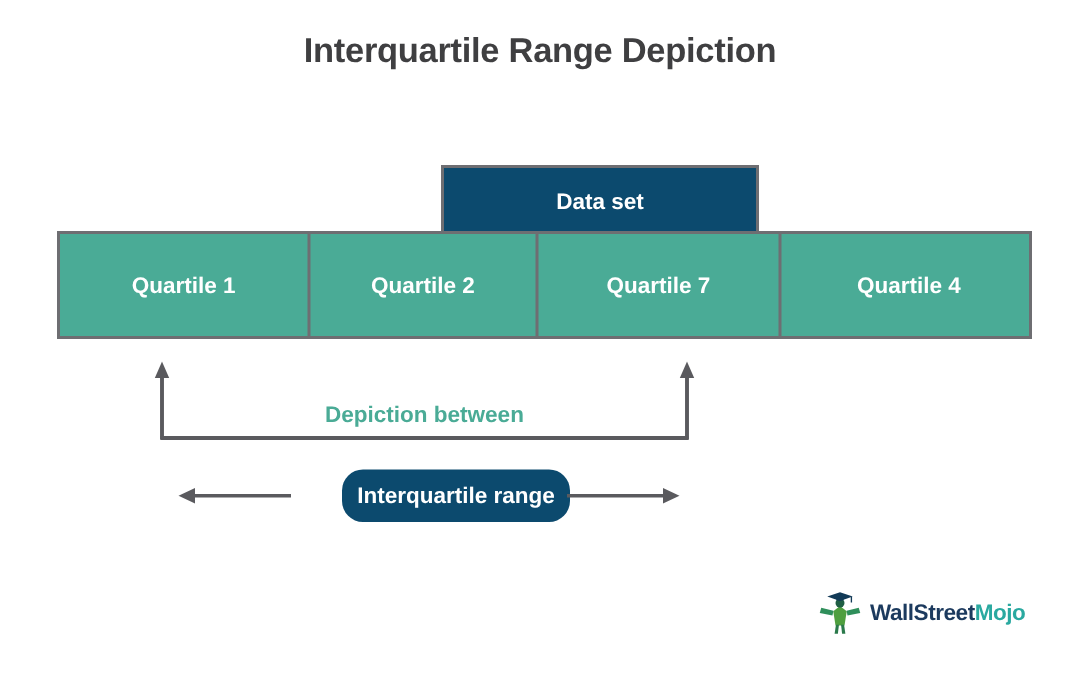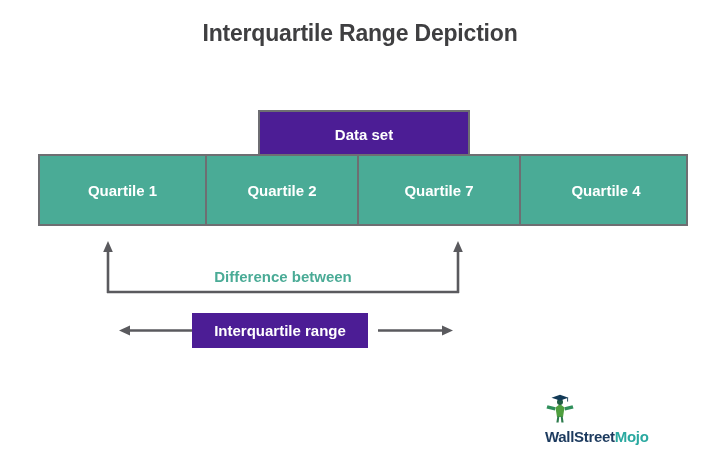--- a/index.html
+++ b/index.html
@@ -27,27 +27,28 @@
     text-align: center;
     font-size: 23px;
     font-weight: bold;
     color: #3f3f41;
     letter-spacing: -0.2px;
   }
 
   
   .teal-box {
     position: absolute;
-    background: #4c1d95;
+    background: #0c4a6e;
     box-sizing: border-box;
     display: flex;
     align-items: center;
     justify-content: center;
     color: #ffffff;
     font-weight: bold;
+    margin-left: 36px;
   }
 
   
   .dataset-box {
     left: 258px;
     top: 110px;
     width: 212px;
     height: 46px;
     border: 2px solid #6e6e72;
     border-bottom: none;
@@ -101,23 +102,24 @@
     text-align: center;
     color: #4aab96;
     font-size: 15px;
     font-weight: bold;
   }
 
   
   .iqr-box {
     left: 192px;
     top: 313px;
-    width: 176px;
+    width: 152px;
     height: 35px;
     font-size: 15px;
+    border-radius: 14px;
   }
   .arrow-left-svg {
     position: absolute;
     left: 118px;
     top: 322px;
     width: 76px;
     height: 17px;
   }
   .arrow-right-svg {
     position: absolute;
@@ -126,22 +128,22 @@
     width: 76px;
     height: 17px;
   }
 
   
   .logo {
     position: absolute;
     left: 545px;
     top: 393px;
     display: flex;
+    align-items: center;
     gap: 5px;
-    flex-direction: column;
   }
   .logo-mark { width: 30px; height: 30px; display:block; }
   .logo-text {
     font-size: 15px;
     font-weight: bold;
     letter-spacing: -0.3px;
     white-space: nowrap;
   }
   .logo-text .ws { color: #1c3a5e; }
   .logo-text .mj { color: #2aa9a0; }
@@ -176,21 +178,21 @@
 
     <line x1="13" y1="14" x2="13" y2="57" stroke="#5a5a5e" stroke-width="2.6"></line>
     <polygon points="13,5 8.2,16 17.8,16" fill="#5a5a5e"></polygon>
 
     <line x1="363" y1="14" x2="363" y2="57" stroke="#5a5a5e" stroke-width="2.6"></line>
     <polygon points="363,5 358.2,16 367.8,16" fill="#5a5a5e"></polygon>
 
     <line x1="12" y1="56" x2="364" y2="56" stroke="#5a5a5e" stroke-width="2.6"></line>
   </svg>
 
-  <div class="difference-label">Difference between</div>
+  <div class="difference-label">Depiction between</div>
 
   <svg class="arrow-left-svg" viewBox="0 0 76 17">
     <line x1="10" y1="8.5" x2="76" y2="8.5" stroke="#5a5a5e" stroke-width="2.4"></line>
     <polygon points="1,8.5 12,3.4 12,13.6" fill="#5a5a5e"></polygon>
   </svg>
 
   <div class="teal-box iqr-box">
     <span>Interquartile range</span>
   </div>
 

